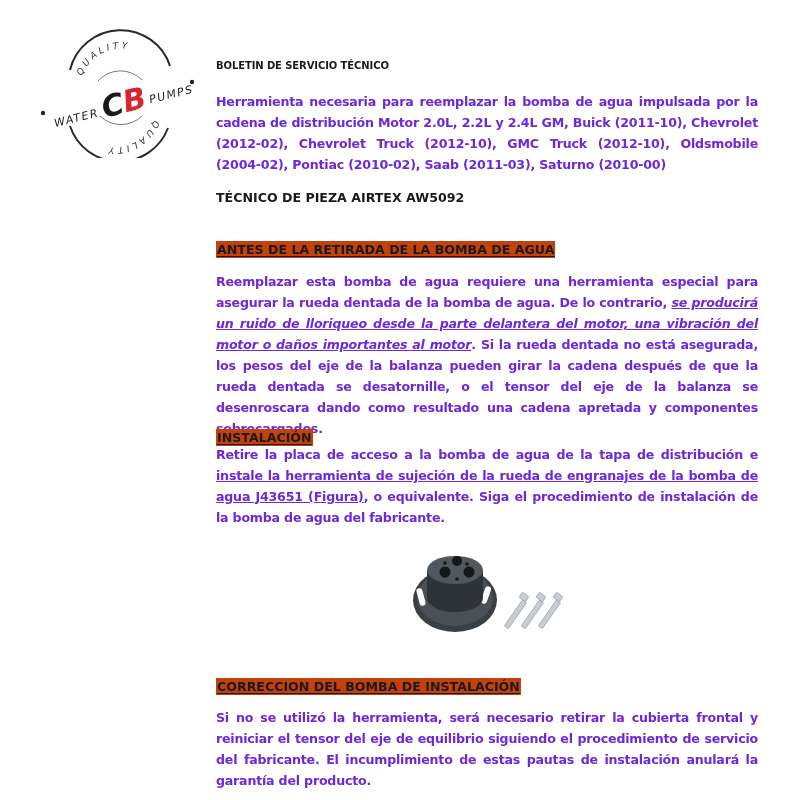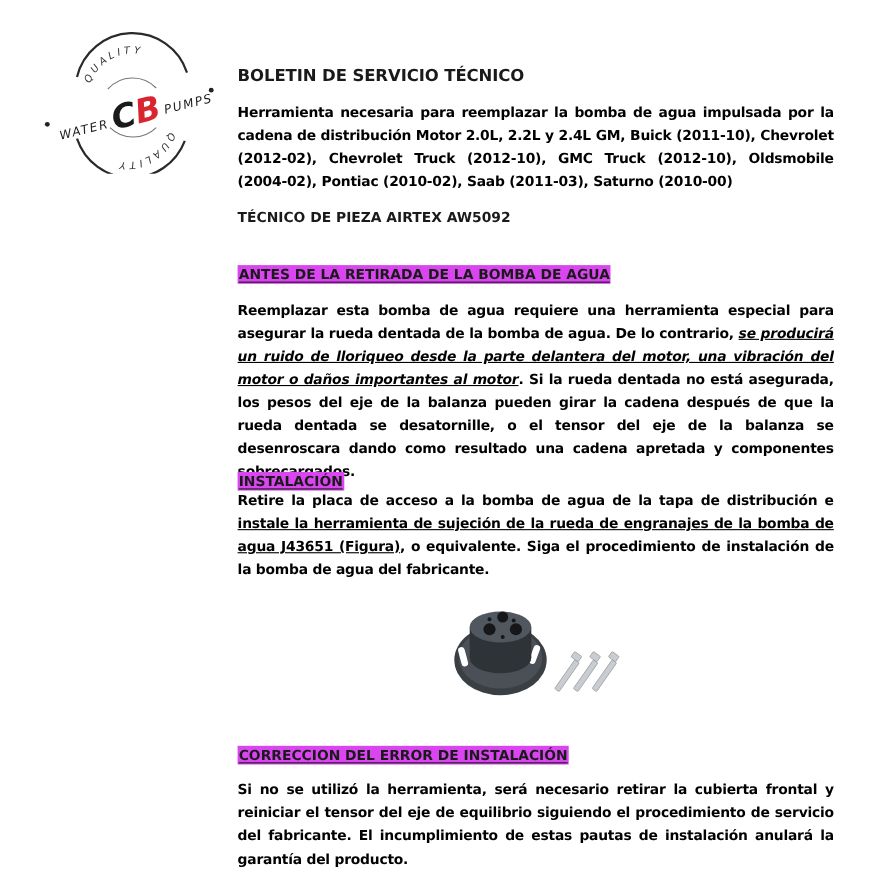--- a/index.html
+++ b/index.html
@@ -1,24 +1,24 @@
 <!DOCTYPE html>
 <html><head>
   <meta charset="utf-8">
   <style>
     html, body { margin: 0; padding: 0; background: #ffffff; }
     body { width: 800px; height: 800px; position: relative; overflow: hidden;
            font-family: "DejaVu Sans", sans-serif; color: #1a1a1a; }
     .logo { position: absolute; left: 30px; top: 28px; width: 175px; height: 130px; }
     .p { font-size: 12.6px; font-weight: bold; line-height: 21px; letter-spacing: -0.2px;
-         text-align: justify; margin: 0; color: #000000; }
-    .title { position: absolute; left: 216px; top: 60px; font-size: 15px; font-weight: bold; letter-spacing: -0.1px; }
+         text-align: justify; margin: 0; color: #6d28d9; }
+    .title { position: absolute; left: 216px; top: 60px; font-size: 10px; font-weight: bold; letter-spacing: -0.1px; }
     .intro { position: absolute; left: 216px; top: 91px; width: 542px; }
     .part { position: absolute; left: 216px; top: 190px; font-size: 12.6px; font-weight: bold; }
-    .hl { background: #d946ef; font-size: 12.6px; font-weight: bold; padding: 1px 1px; text-decoration: underline; text-decoration-thickness: 1px; text-underline-offset: 2px; }
+    .hl { background: #c2410c; font-size: 12.6px; font-weight: bold; padding: 1px 1px; text-decoration: underline; text-decoration-thickness: 1px; text-underline-offset: 2px; }
     .sec1-h { position: absolute; left: 216px; top: 239px; }
     .sec1-p { position: absolute; left: 216px; top: 271px; width: 542px; }
     .sec2-h { position: absolute; left: 216px; top: 427px; text-align: center; }
     .sec2-p { position: absolute; left: 216px; top: 444px; width: 542px; }
     .sec3-h { position: absolute; left: 216px; top: 676px; }
     .sec3-p { position: absolute; left: 216px; top: 707px; width: 542px; }
     .ui { font-style: italic; text-decoration: underline; }
     .u { text-decoration: underline; }
     .figure { position: absolute; left: 405px; top: 548px; width: 170px; height: 95px; }
   </style>
@@ -92,15 +92,15 @@
       <rect x="125" y="50" width="5" height="32" rx="1" transform="rotate(35 127 66)"></rect>
       <rect x="142" y="50" width="5" height="32" rx="1" transform="rotate(35 144 66)"></rect>
       <rect x="115" y="46" width="8" height="6" rx="1" transform="rotate(35 119 49)"></rect>
       <rect x="132" y="46" width="8" height="6" rx="1" transform="rotate(35 136 49)"></rect>
       <rect x="149" y="46" width="8" height="6" rx="1" transform="rotate(35 153 49)"></rect>
     </g>
   </svg>
 </div>
 
 <div class="sec3-h">
-  <span class="hl">CORRECCION DEL ERROR DE INSTALACIÓN</span>
+  <span class="hl">CORRECCION DEL BOMBA DE INSTALACIÓN</span>
 </div>
 <p class="p sec3-p">Si no se utilizó la herramienta, será necesario retirar la cubierta frontal y reiniciar el tensor del eje de equilibrio siguiendo el procedimiento de servicio del fabricante. El incumplimiento de estas pautas de instalación anulará la garantía del producto.</p>
 
 </body></html>

